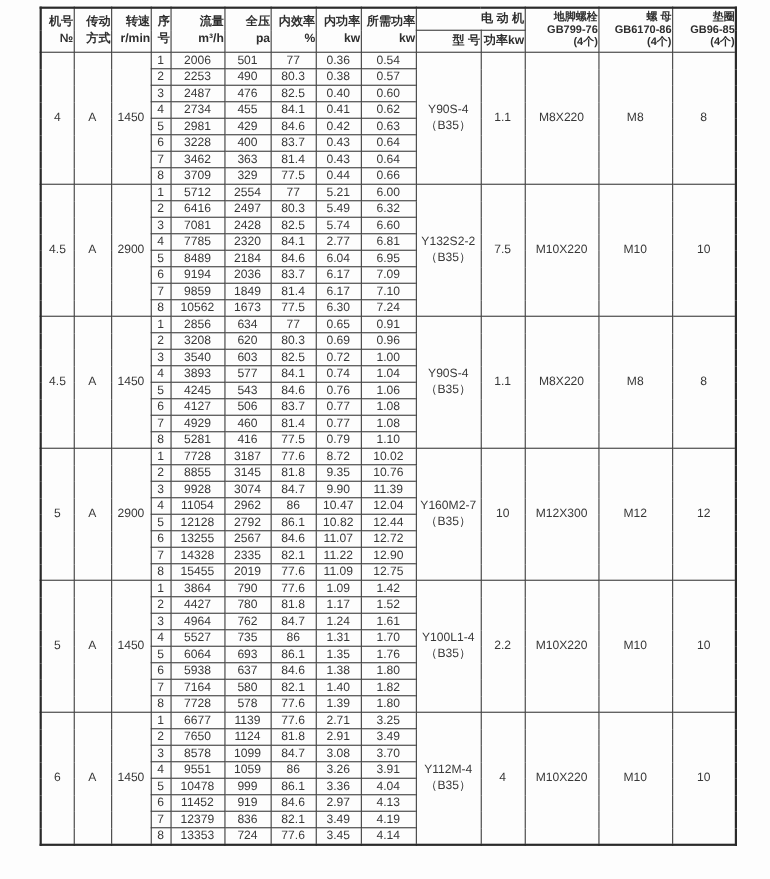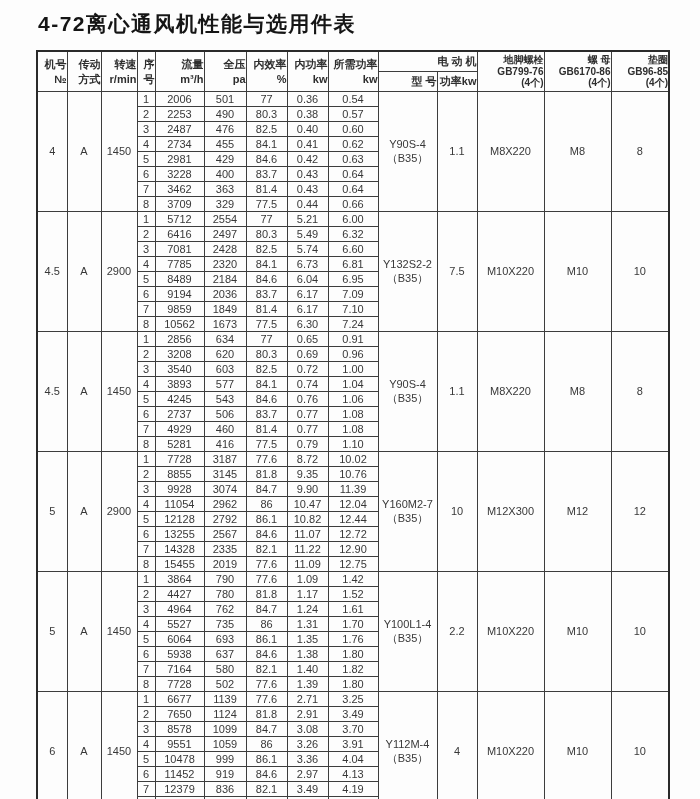--- a/index.html
+++ b/index.html
@@ -33,21 +33,20 @@
     font-size: 11px; font-weight: 400; color: #383838;
     height: 14px; line-height: 1;
   }
   .fan-table tbody td.motor-model-cell { line-height: 1.25; }
   .fan-table tbody td.motor-model-cell div { line-height: 1.25; }
 </style>
 </head>
 <body>
 
 <div class="page">
-  <div class="title">4-72离心通风机性能与选用件表</div>
 
   <table class="fan-table">
     <colgroup>
       <col style="width:30px">
         <col style="width:34px">
         <col style="width:36px">
       <col style="width:18px">
         <col style="width:49px">
         <col style="width:42px">
       <col style="width:41px">
@@ -228,21 +227,21 @@
           <td>2428</td>
           <td>82.5</td>
           <td>5.74</td>
           <td>6.60</td>
         </tr>
         <tr>
           <td>4</td>
           <td>7785</td>
           <td>2320</td>
           <td>84.1</td>
-          <td>6.73</td>
+          <td>2.77</td>
           <td>6.81</td>
         </tr>
         <tr>
           <td>5</td>
           <td>8489</td>
           <td>2184</td>
           <td>84.6</td>
           <td>6.04</td>
           <td>6.95</td>
         </tr>
@@ -316,21 +315,21 @@
         <tr>
           <td>5</td>
           <td>4245</td>
           <td>543</td>
           <td>84.6</td>
           <td>0.76</td>
           <td>1.06</td>
         </tr>
         <tr>
           <td>6</td>
-          <td>2737</td>
+          <td>4127</td>
           <td>506</td>
           <td>83.7</td>
           <td>0.77</td>
           <td>1.08</td>
         </tr>
         <tr>
           <td>7</td>
           <td>4929</td>
           <td>460</td>
           <td>81.4</td>
@@ -483,21 +482,21 @@
           <td>7</td>
           <td>7164</td>
           <td>580</td>
           <td>82.1</td>
           <td>1.40</td>
           <td>1.82</td>
         </tr>
         <tr>
           <td>8</td>
           <td>7728</td>
-          <td>502</td>
+          <td>578</td>
           <td>77.6</td>
           <td>1.39</td>
           <td>1.80</td>
         </tr>
         <tr>
           <td rowspan="8">6</td>
           <td rowspan="8">A</td>
           <td rowspan="8">1450</td>
           <td>1</td>
           <td>6677</td>

